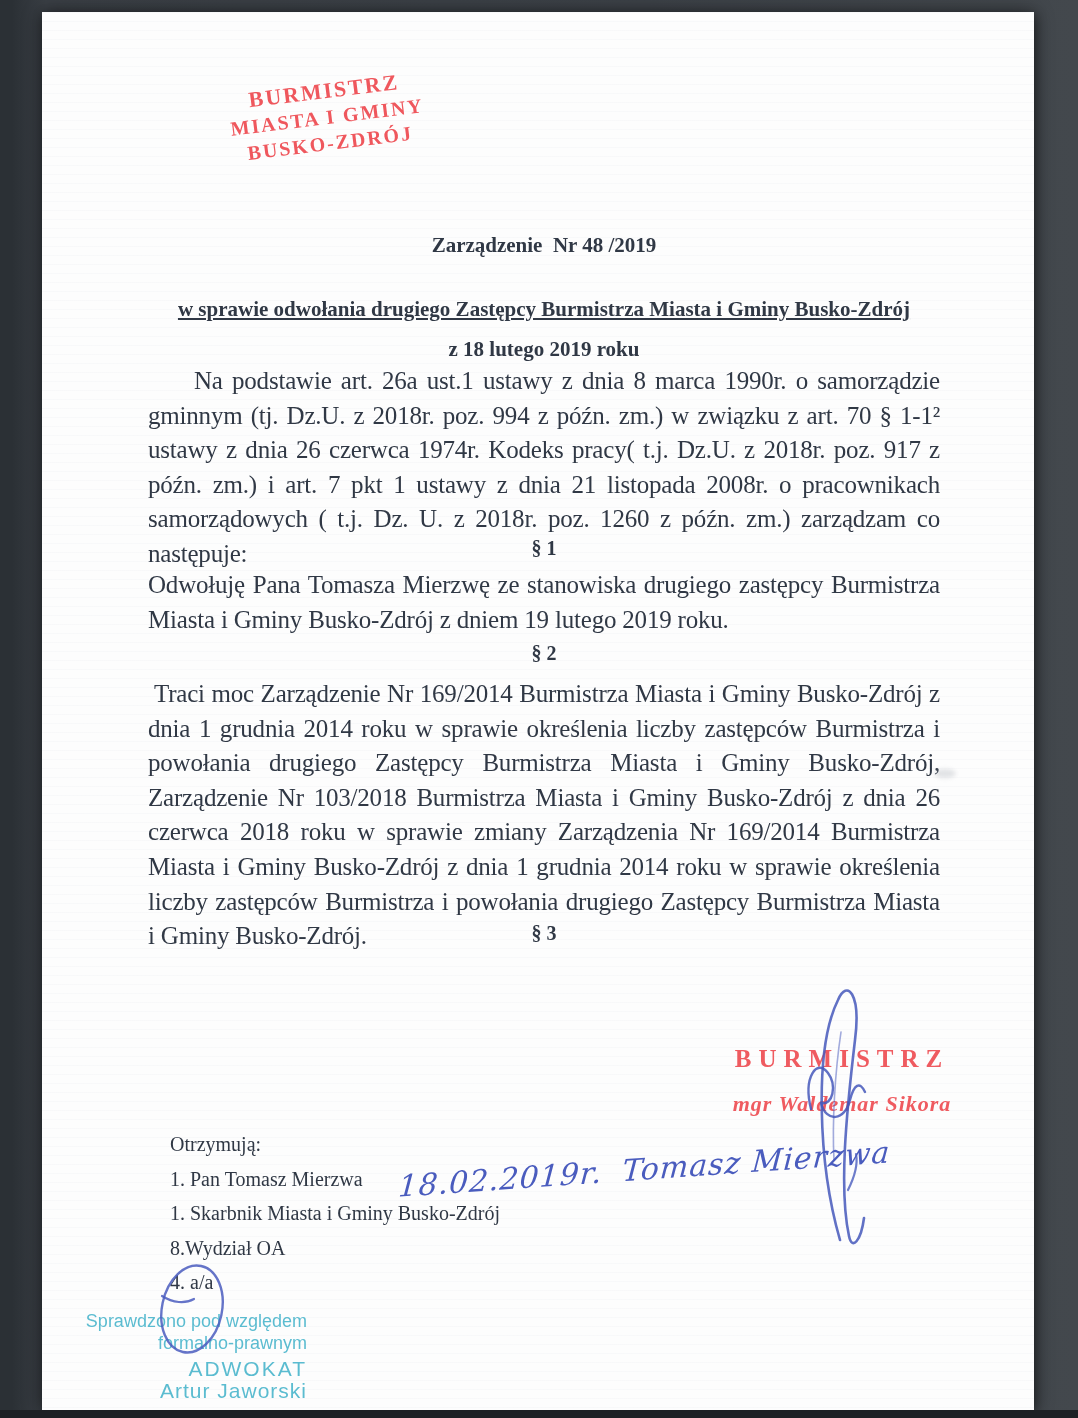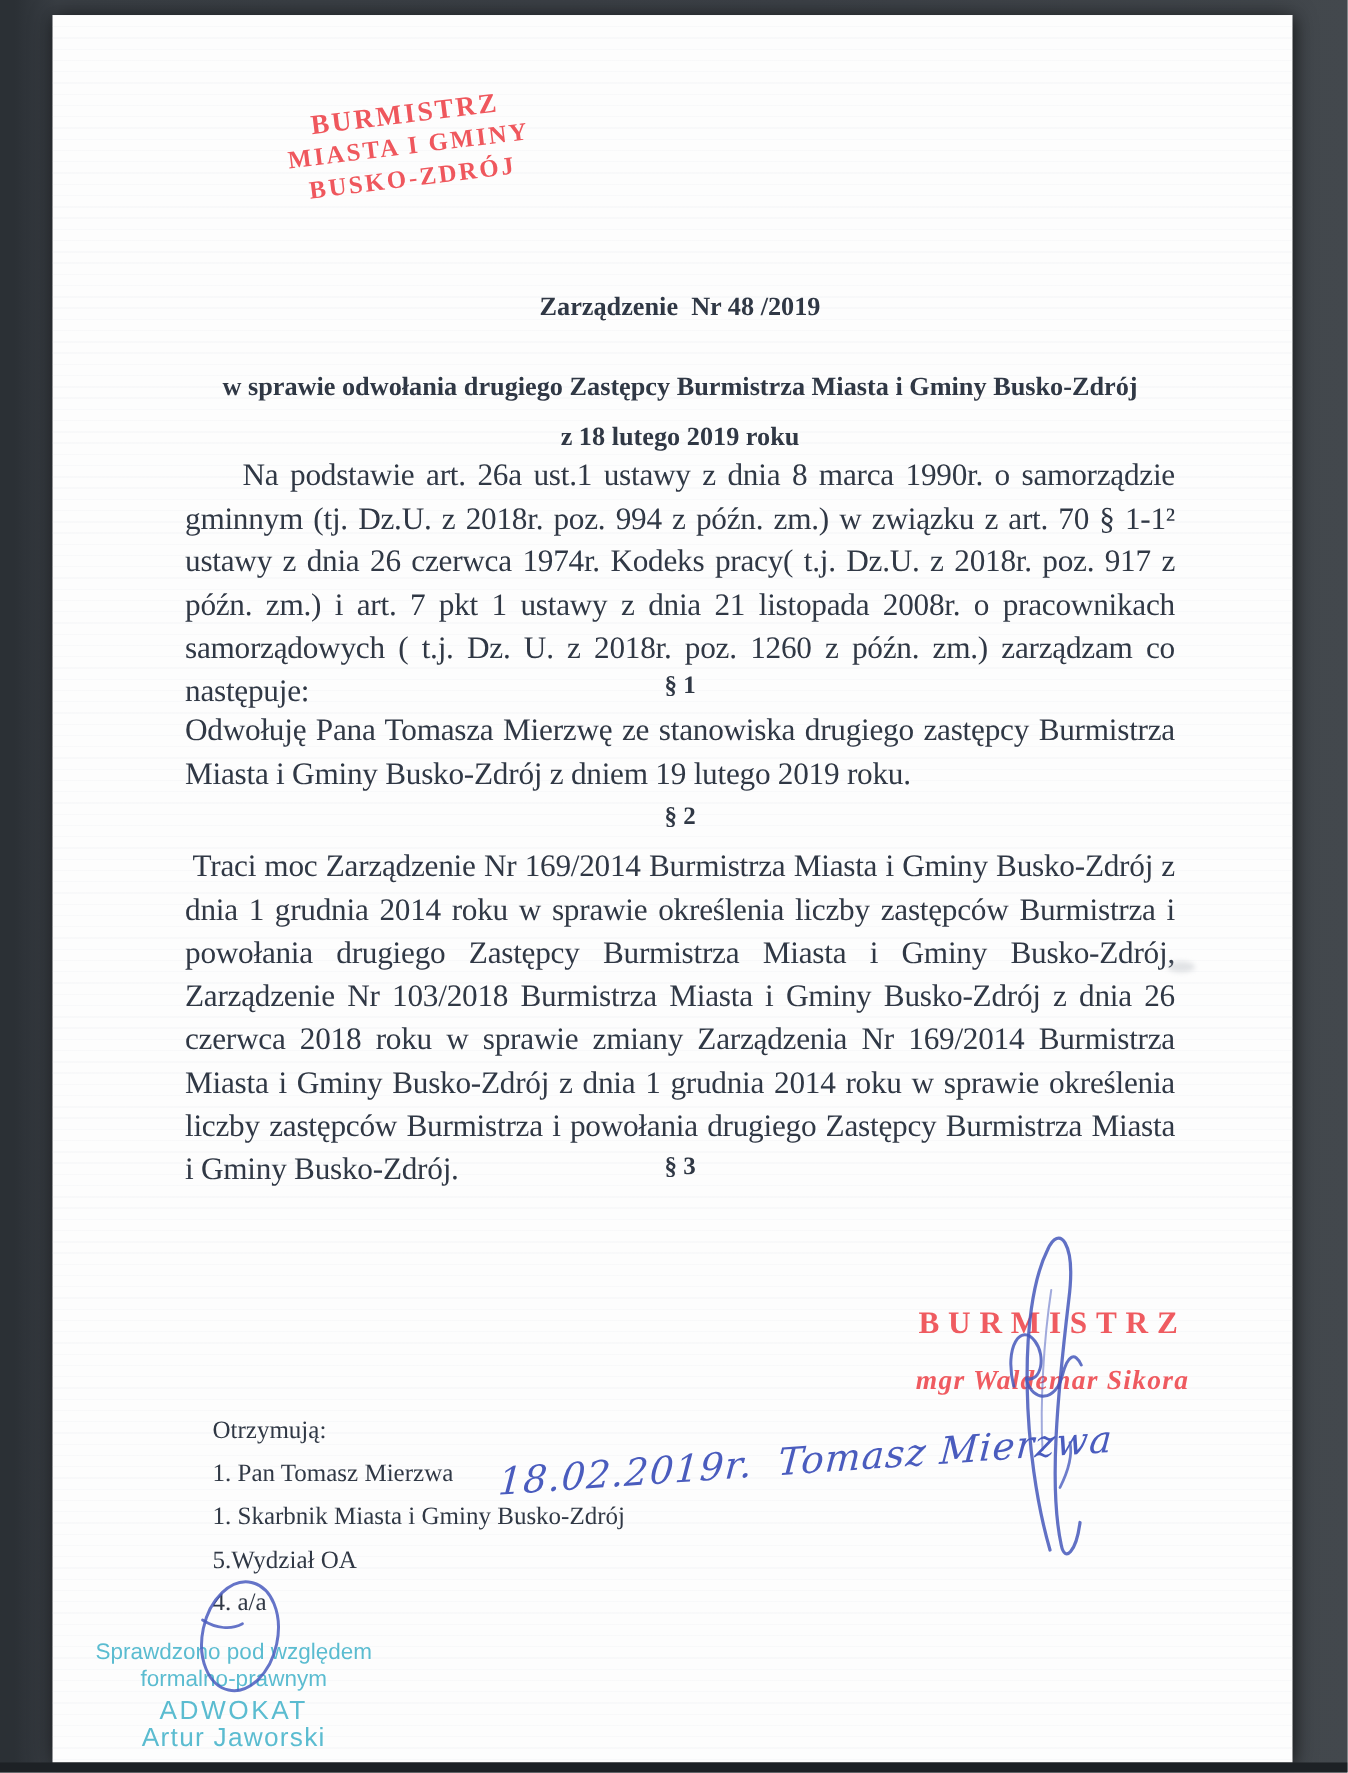--- a/index.html
+++ b/index.html
@@ -22,21 +22,21 @@
   .stamp-top{
     position:absolute;left:150px;top:66px;width:270px;text-align:center;
     transform:rotate(-7deg);
     font-weight:bold;line-height:26px;letter-spacing:2px;opacity:.92;
   }
   .stamp-top .l1{font-size:22px;}
   .stamp-top .l2,.stamp-top .l3{font-size:20px;}
   
   .col{position:absolute;left:106px;width:792px;}
   .titleblock{top:147px;text-align:center;font-weight:bold;font-size:21px;line-height:34.6px;white-space:pre-wrap;}
-  .subject{top:285px;text-align:center;font-weight:bold;font-size:21px;}
+  .subject{top:285px;text-align:center;font-weight:bold;font-size:21px;text-decoration:underline;}
   .bodytext{
     font-size:25px;line-height:34.6px;letter-spacing:-0.2px;
     text-align:justify;
   }
   .preamble{top:352px;text-indent:46px;}
   .sechead{text-align:center;font-weight:bold;font-size:20px;}
   .s1h{top:525px;} .s1b{top:556px;}
   .s2h{top:630px;} .s2b{top:665px;text-indent:6px;}
   .s3h{top:910px;} .s3b{top:940px;text-align:left;}
   
@@ -47,21 +47,21 @@
   .handwriting{
     position:absolute;left:356px;top:1140px;width:480px;
     transform:rotate(-4deg) skewX(-8deg);
     font-style:italic;font-family:"DejaVu Serif", serif;
     font-size:30px;letter-spacing:1px;white-space:nowrap;
   }
   .handwriting .hw-name{margin-left:20px;}
   
   .distribution{position:absolute;left:128px;top:1115px;font-size:20px;line-height:34.6px;}
   
-  .legal{position:absolute;left:25px;top:1298px;width:240px;text-align:center;
+  .legal{position:absolute;left:25px;top:1298px;width:240px;text-align:right;
     font-family:"Liberation Sans", sans-serif;line-height:22px;opacity:.85;}
   .legal .g1{font-size:18px;}
   .legal .g2{font-size:18px;}
   .legal .g3{font-size:21px;letter-spacing:2px;margin-top:4px;}
   .legal .g4{font-size:21px;letter-spacing:1px;}
   
   .ink{position:absolute;left:0;top:0;width:992px;height:1398px;pointer-events:none;}
   .ink path,.ink ellipse{fill:none;stroke-linecap:round;stroke-linejoin:round;}
   .smudge{position:absolute;left:892px;top:757px;width:22px;height:9px;background:#aeb3ba;border-radius:50%;opacity:.35;filter:blur(2px);}
 </style>
@@ -98,21 +98,21 @@
     <div class="mayor mayor-name" style="color:#ee4a50">mgr Waldemar Sikora</div>
 
     <div class="handwriting" style="color:#4a5cbe">
       <span>18.02.2019r.</span><span class="hw-name">Tomasz Mierzwa</span>
     </div>
 
     <div class="distribution">
       <div>Otrzymują:</div>
       <div>1. Pan Tomasz Mierzwa</div>
       <div>1. Skarbnik Miasta i Gminy Busko-Zdrój</div>
-      <div>5.Wydział OA</div>
+      <div>8.Wydział OA</div>
       <div>4. a/a</div>
     </div>
 
     <div class="legal" style="color:#3fb1c9">
       <div class="g1">Sprawdzono pod względem</div>
       <div class="g2">formalno-prawnym</div>
       <div class="g3">ADWOKAT</div>
       <div class="g4">Artur Jaworski</div>
     </div>
 

